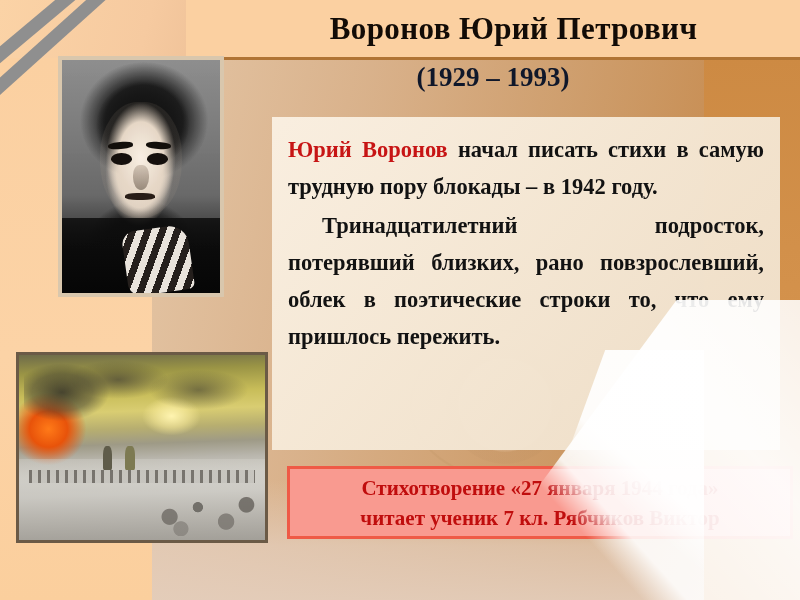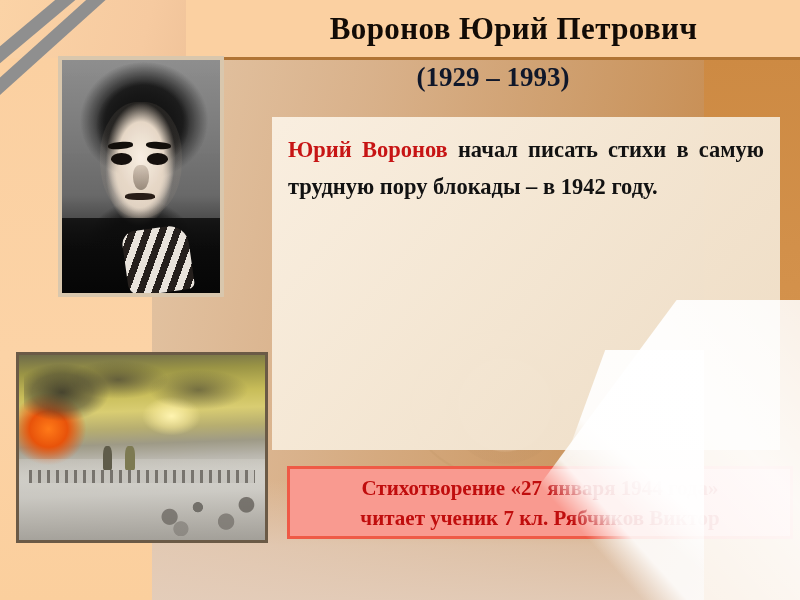--- a/index.html
+++ b/index.html
@@ -421,20 +421,21 @@
       <div class="pt-snow"></div>
       <div class="pt-bridge"></div>
       <div class="pt-fig1"></div>
       <div class="pt-fig2"></div>
       <div class="pt-rubble"></div>
     </div>
   </div>
 
   <div class="text-box">
     <p><span class="accent-name">Юрий Воронов</span><span> начал писать стихи в самую трудную пору блокады – в 1942 году.</span></p>
+    <p class="para2">Тринадцатилетний подросток, потерявший близких, рано повзрослевший, облек в поэтические строки то, что ему пришлось пережить.</p>
   </div>
 
   <div class="red-box">
     <div class="line">Стихотворение «27 января 1944 года»</div>
     <div class="line">читает ученик 7 кл. Рябчиков Виктор</div>
   </div>
 
   <div class="light-beam"></div>
   <div class="light-beam2"></div>
 

